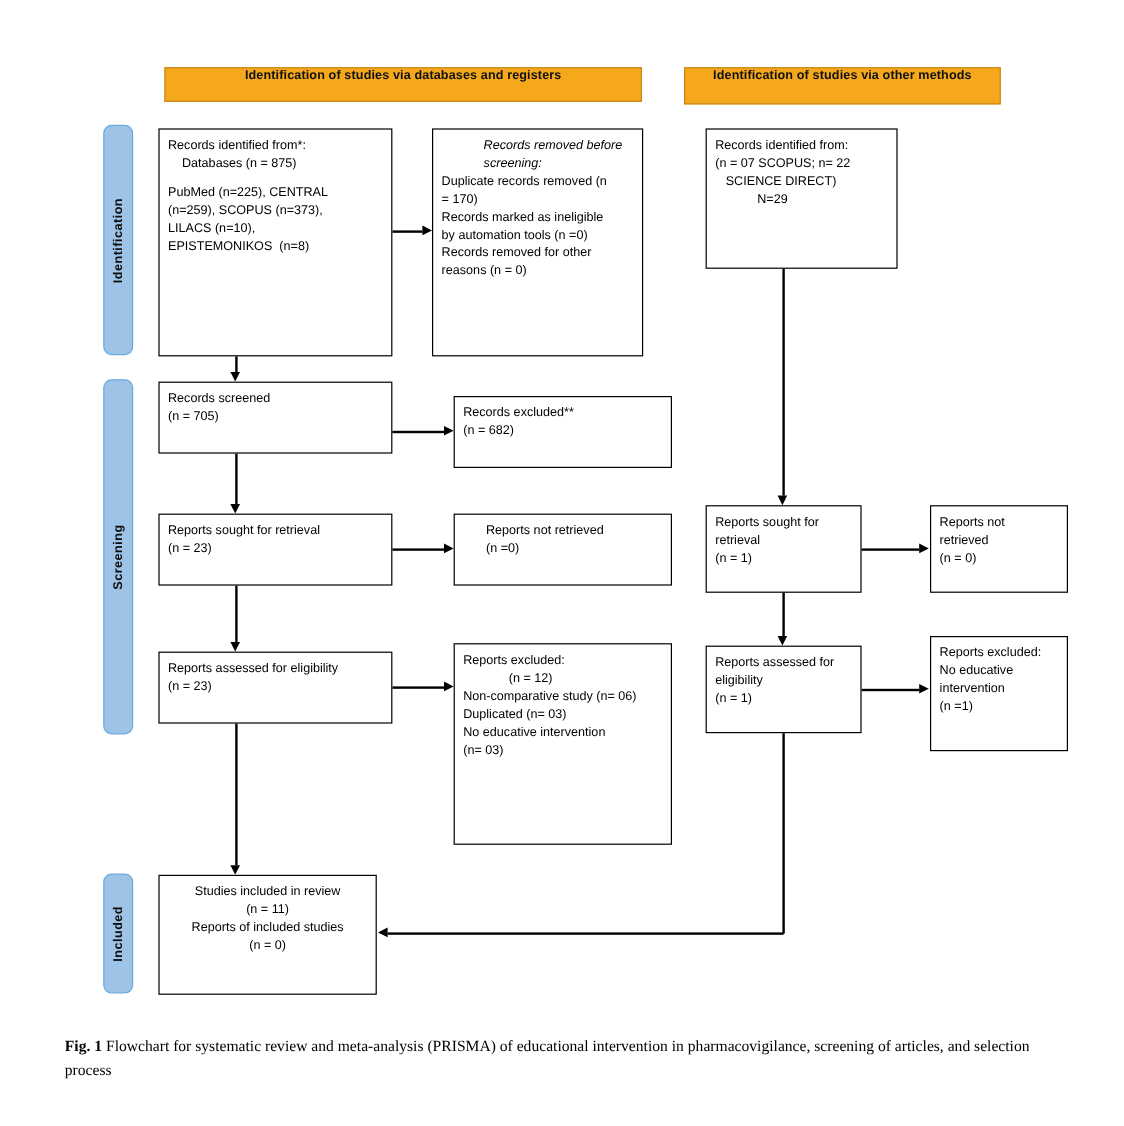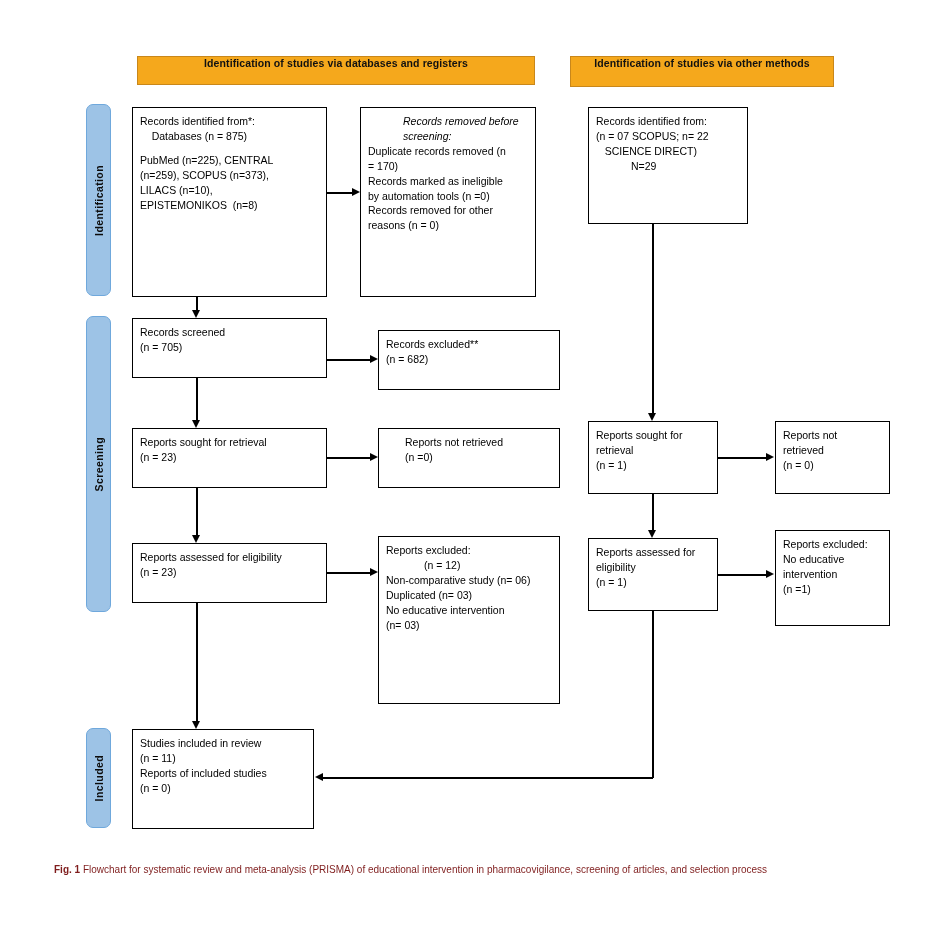--- a/index.html
+++ b/index.html
@@ -105,24 +105,24 @@
   .head.left {
     border-top: 4.5px solid transparent;
     border-bottom: 4.5px solid transparent;
     border-right: 8px solid #000;
   }
   .caption {
     position: absolute;
     left: 54px;
     top: 862px;
     width: 845px;
-    font-family: Liberation Sans, sans-serif;
-    font-size: 10px;
+    font-family: Liberation Serif, serif;
+    font-size: 13px;
     line-height: 1.5;
-    color: #7f1d1d;
+    color: #000000;
   }
   .caption b {
     font-weight: bold;
   }
 </style>
 </head>
 <body>
 
 <div id="stage">
 
@@ -191,21 +191,21 @@
 
   <div class="box" style="left:378px; top:536px; width:182px; height:168px;">
     <div class="ln">Reports excluded:</div>
     <div class="ln">             (n = 12)</div>
     <div class="ln">Non-comparative study (n= 06)</div>
     <div class="ln">Duplicated (n= 03)</div>
     <div class="ln">No educative intervention</div>
     <div class="ln">(n= 03)</div>
   </div>
 
-  <div class="box" style="left:132px; top:729px; width:182px; height:100px;">
+  <div class="box" style="left:132px; top:729px; width:182px; height:100px;text-align:center;">
     <div class="ln">Studies included in review</div>
     <div class="ln">(n = 11)</div>
     <div class="ln">Reports of included studies</div>
     <div class="ln">(n = 0)</div>
   </div>
 
   <div class="box" style="left:588px; top:107px; width:160px; height:117px;">
     <div class="ln">Records identified from:</div>
     <div class="ln">(n = 07 SCOPUS; n= 22</div>
     <div class="ln">   SCIENCE DIRECT)</div>

